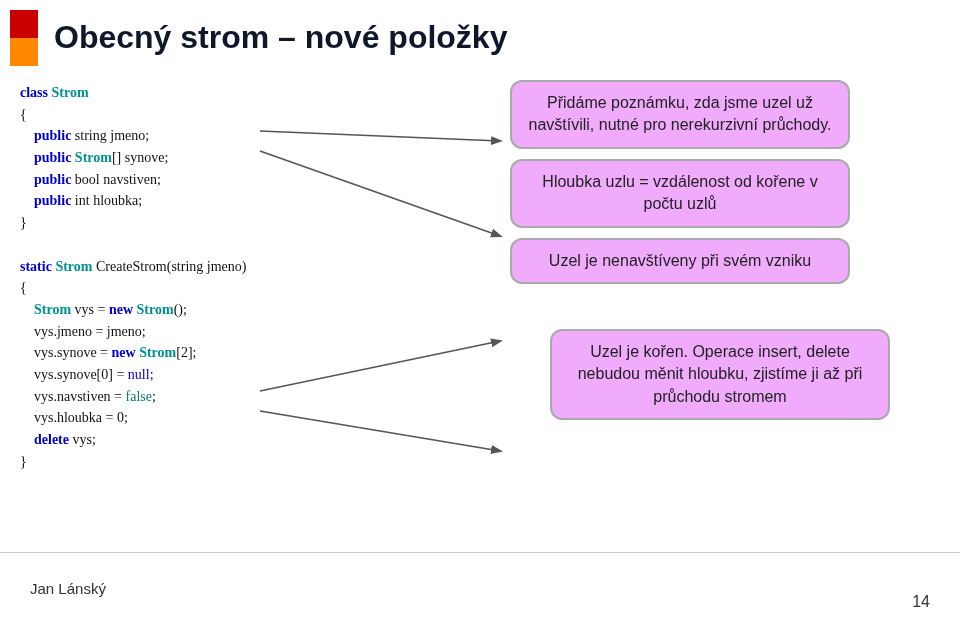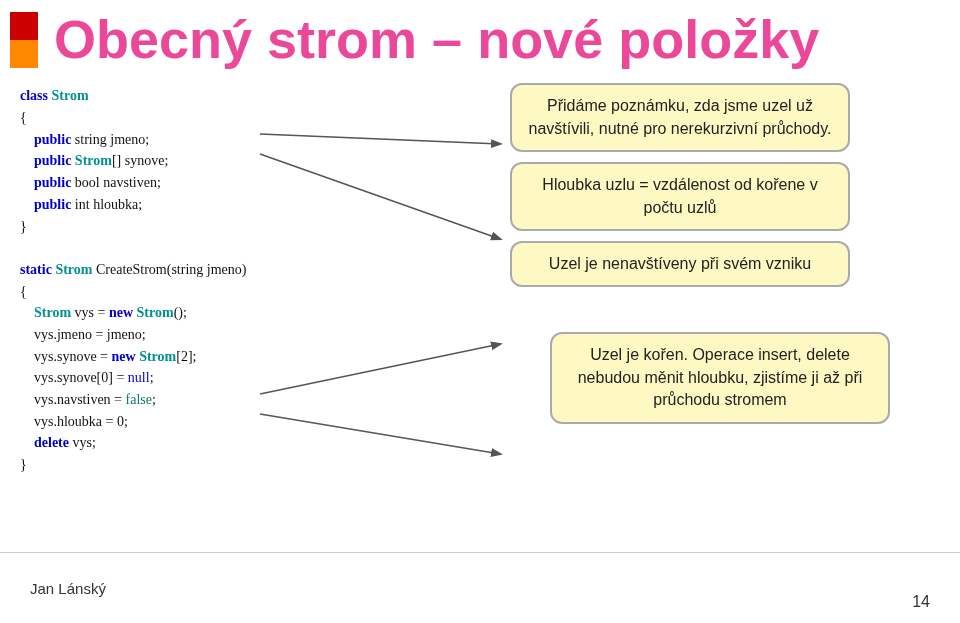--- a/index.html
+++ b/index.html
@@ -34,23 +34,23 @@
       background: #cc0000;
     }
 
     .icon-square-orange {
       width: 28px;
       height: 28px;
       background: #ff8800;
     }
 
     .header-title {
-      font-size: 54px;
+      font-size: 32px;
       font-weight: bold;
-      color: #ec4899;
+      color: #0f172a;
       line-height: 1.1;
     }
 
     
     .main-content {
       display: flex;
       flex-direction: row;
       padding: 0 10px;
       margin-top: 4px;
       height: 520px;
@@ -72,21 +72,21 @@
     }
 
     .kw { color: #0000cc; font-weight: bold; }
     .type-teal { color: #009090; font-weight: bold; }
     .lit-blue { color: #0000cc; }
     .lit-red { color: #0f766e; }
 
     .callout-box {
       border: 2px solid #aaaaaa;
       border-radius: 12px;
-      background: #fef9c3;
+      background: #f0abfc;
       padding: 10px 16px;
       font-size: 16px;
       color: #222;
       line-height: 1.4;
       text-align: center;
       width: 340px;
     }
 
     
     .footer {

